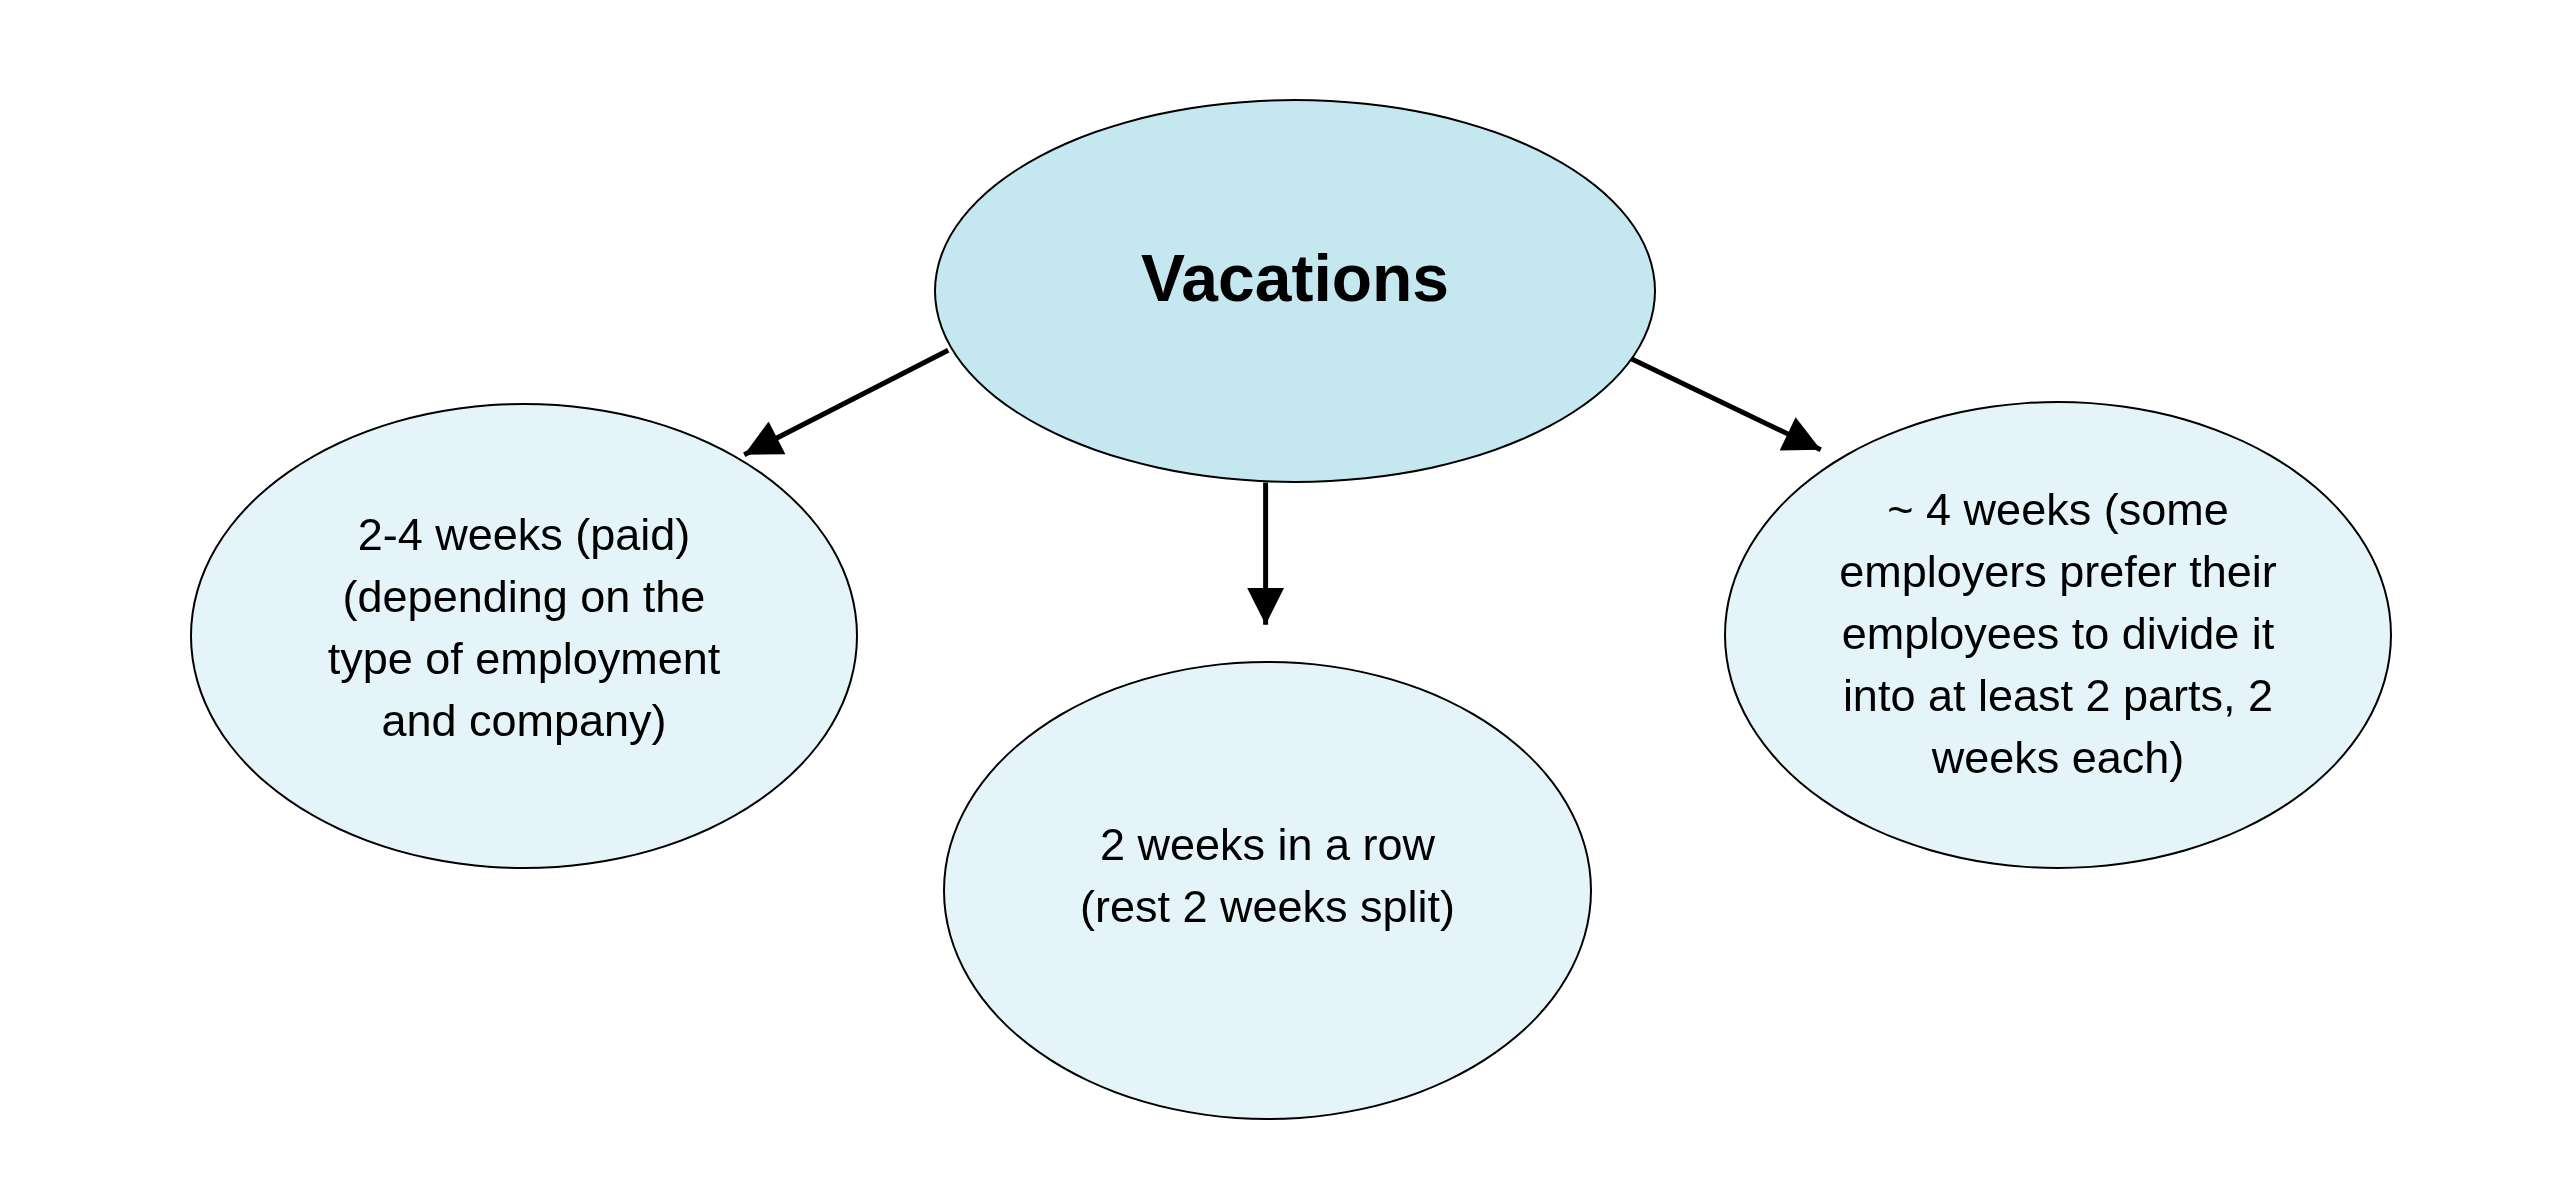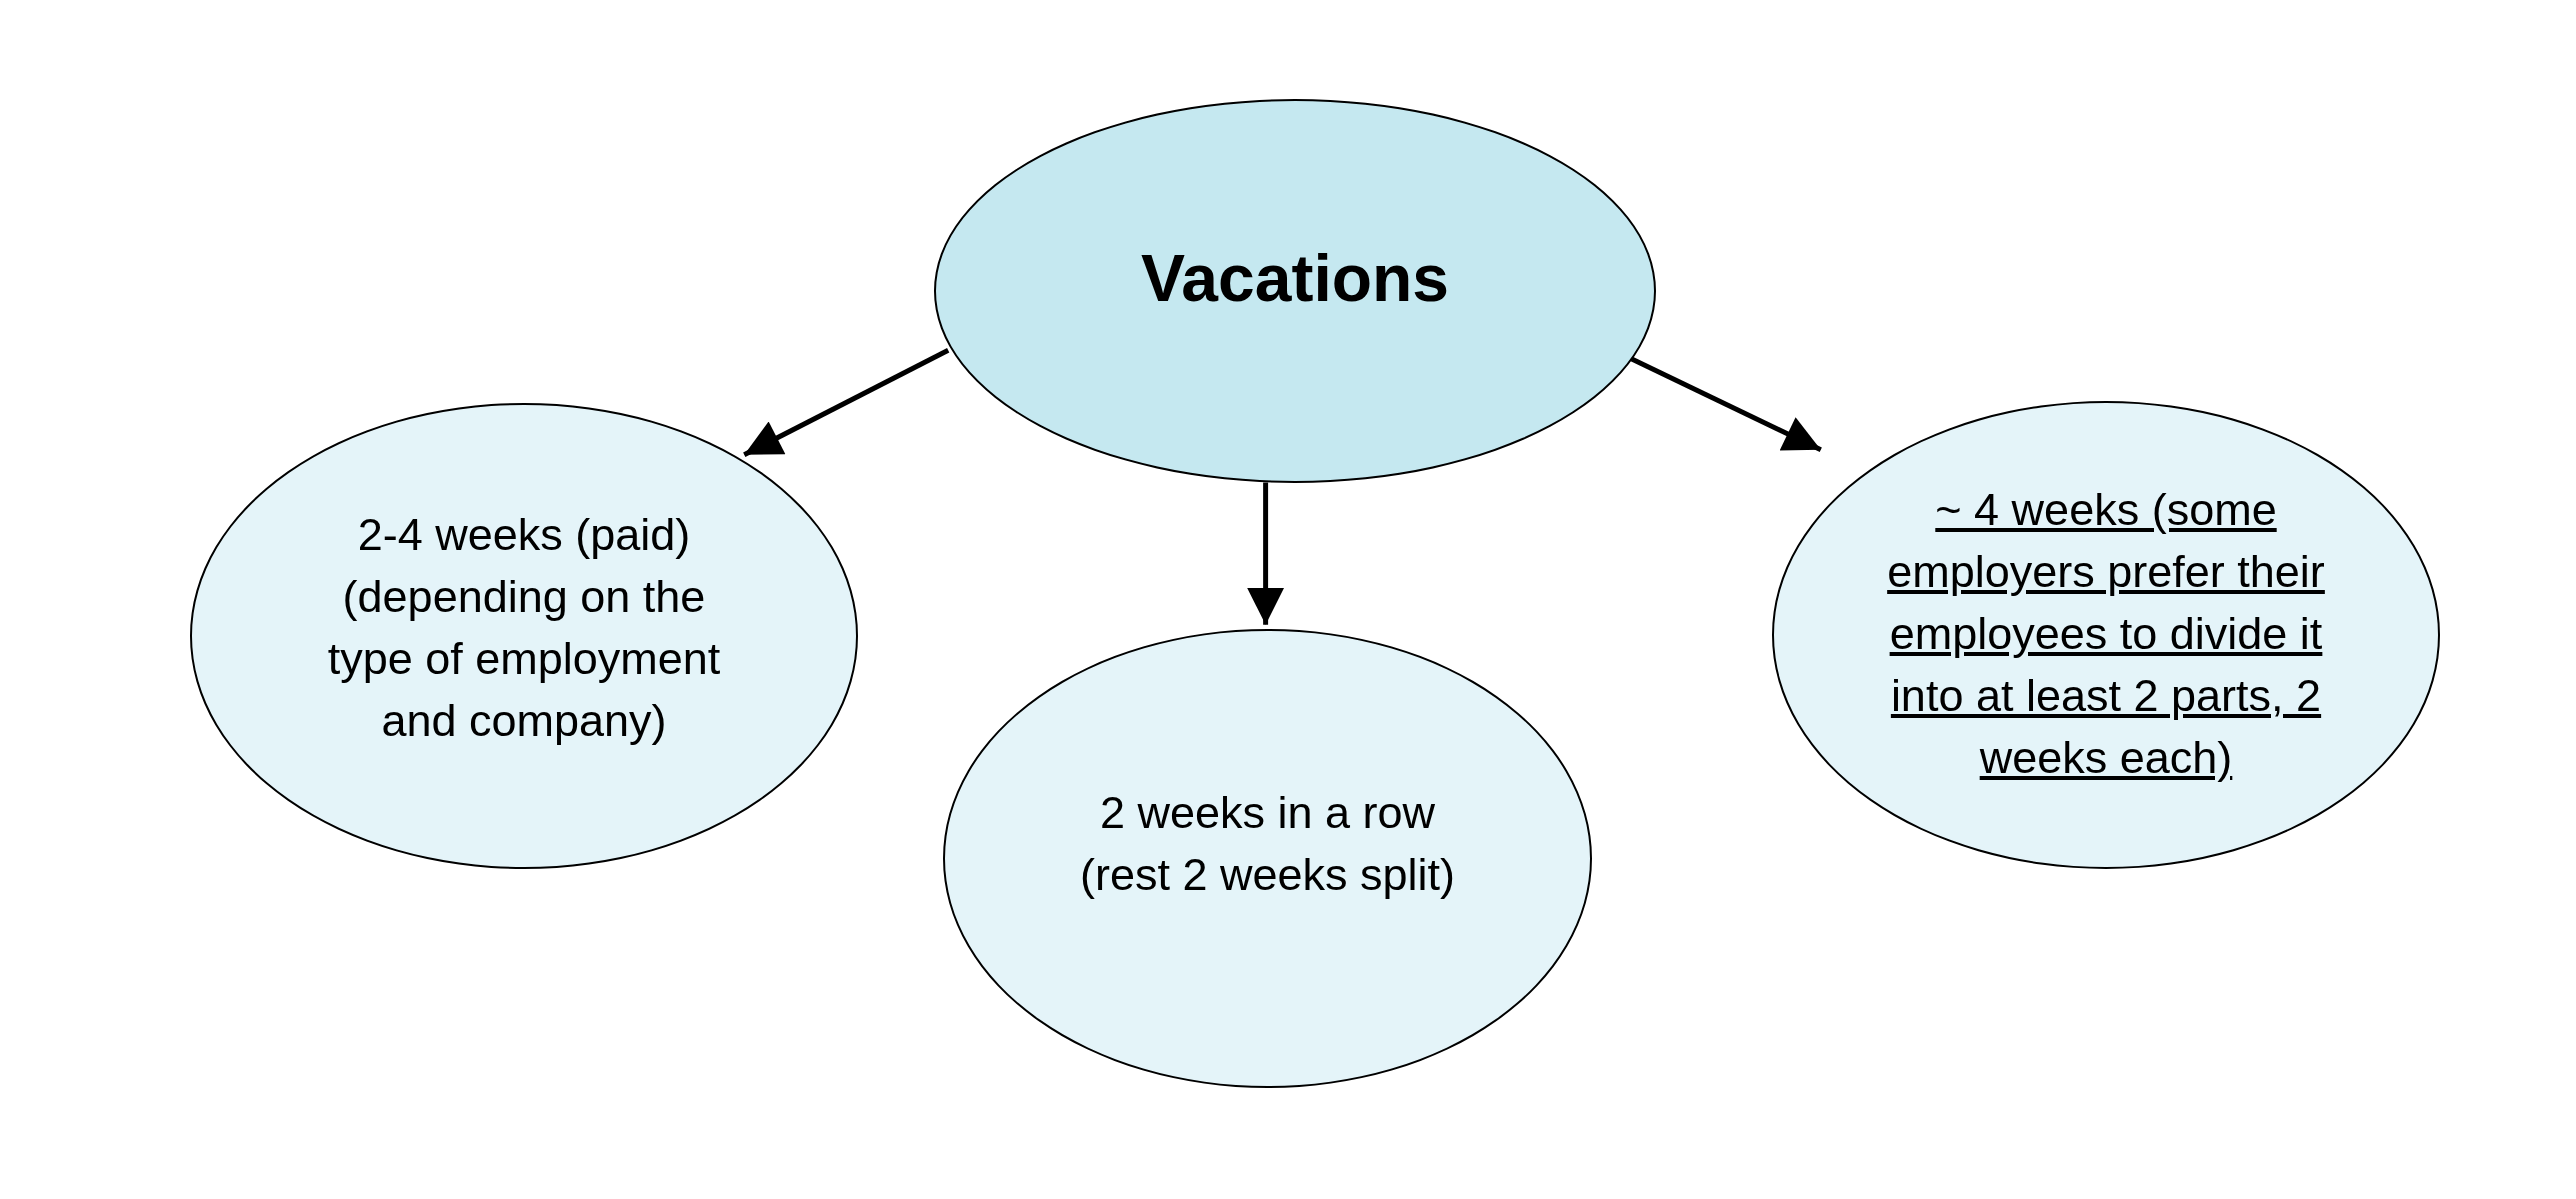--- a/index.html
+++ b/index.html
@@ -61,31 +61,30 @@
   }
   .node-left {
     left: 190px;
     top: 403px;
     width: 668px;
     height: 466px;
   }
   .node-left .label { padding-bottom: 16px; }
   .node-middle {
     left: 943px;
-    top: 629px;
+    top: 661px;
     width: 649px;
     height: 459px;
   }
   .node-middle .label { padding-bottom: 30px; }
   .node-right {
-    left: 1772px;
+    left: 1724px;
     top: 401px;
     width: 668px;
     height: 468px;
-    text-decoration: underline;
   }
   .node-right .label { padding-bottom: 2px; }
 </style>
 </head>
 <body>
 
 <div class="canvas">
 
   <svg class="arrows" viewBox="0 0 2589 1206" xmlns="http://www.w3.org/2000/svg" aria-hidden="true">
     <defs>

